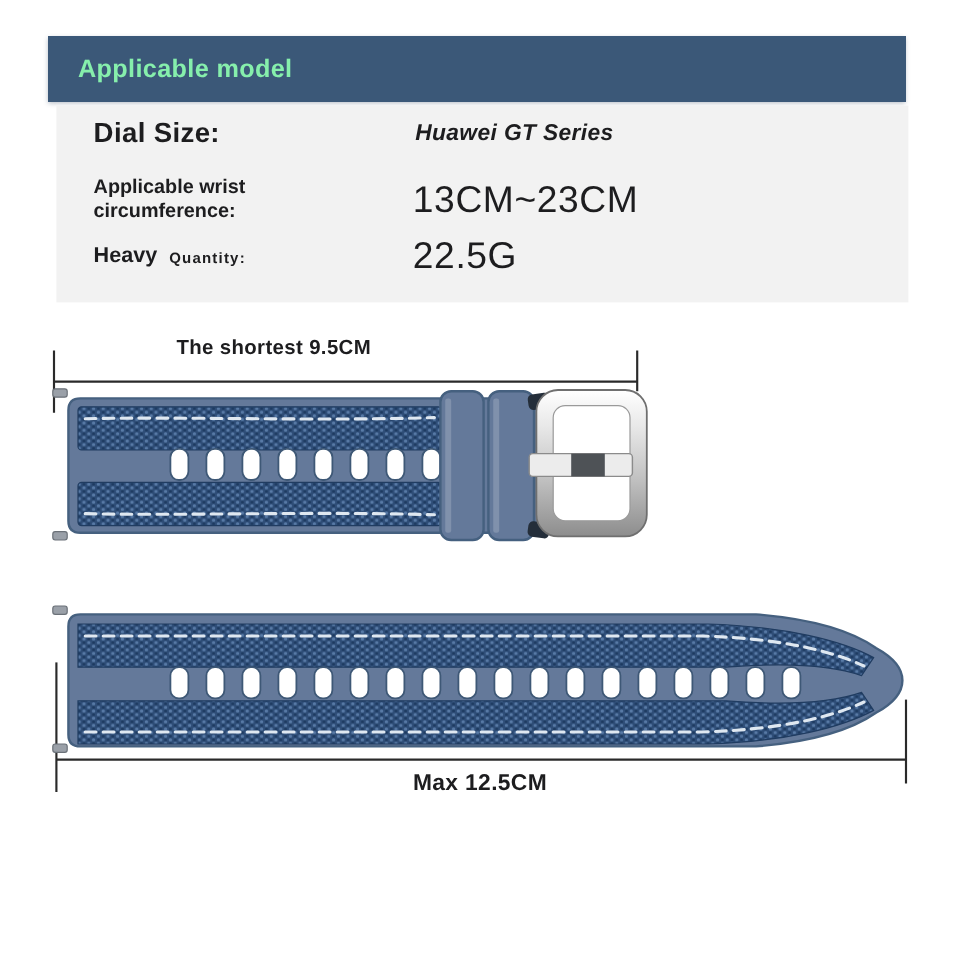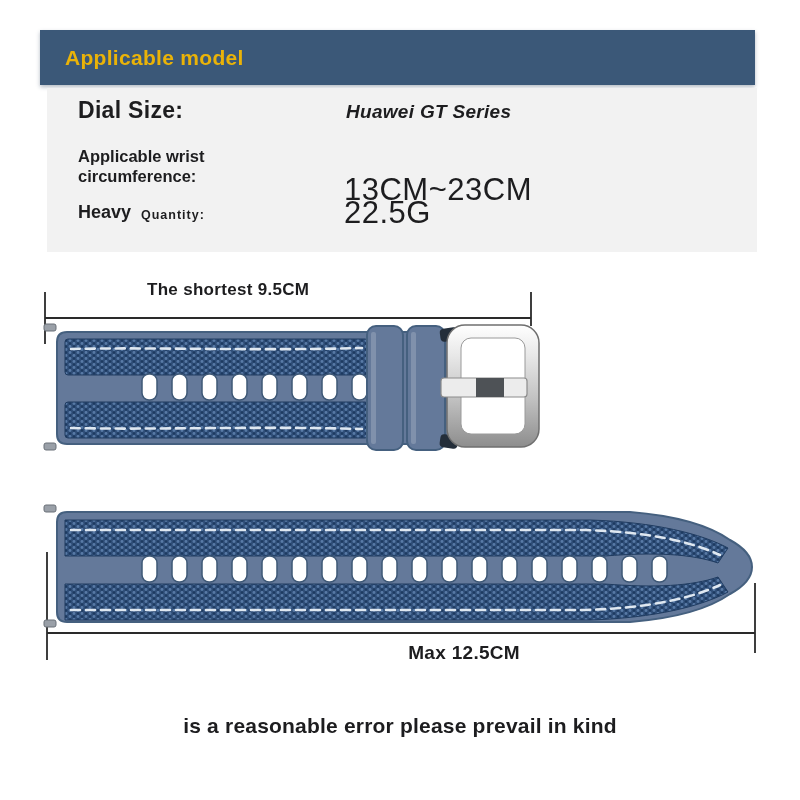--- a/index.html
+++ b/index.html
@@ -5,38 +5,38 @@
   html,body{margin:0;padding:0;background:#ffffff;}
   body{width:800px;height:800px;position:relative;overflow:hidden;
        font-family:"Liberation Sans", sans-serif;color:var(--text,#1d1d1f);}
   .abs{position:absolute;}
 
   
   .header{left:40px;top:30px;width:715px;height:55px;
           background:var(--header-bg,#3b5878);
           box-shadow:0 2px 4px rgba(40,60,85,.35);
           display:flex;align-items:center;}
-  .header-title{color:#eab308;font-weight:700;font-size:21px;letter-spacing:.3px;
+  .header-title{color:#86efac;font-weight:700;font-size:21px;letter-spacing:.3px;
                 padding-left:25px;}
 
   
   .spec-panel{left:47px;top:88px;width:710px;height:164px;
               background:var(--panel-bg,#f2f2f2);}
   .spec-label-lg{left:78px;top:97px;font-size:23px;font-weight:700;letter-spacing:.3px;}
   .spec-value-bold{left:346px;top:101px;font-size:19px;font-weight:700;letter-spacing:.3px;font-style:italic;}
   .spec-label-md{left:78px;top:147px;font-size:16.5px;font-weight:700;width:185px;line-height:1.2;}
-  .spec-value-big1{left:344px;top:149px;font-size:31px;font-weight:400;letter-spacing:.5px;margin-top:23px;}
+  .spec-value-big1{left:344px;top:149px;font-size:31px;font-weight:400;letter-spacing:.5px;}
   .spec-label-heavy{left:78px;top:202px;font-size:18px;font-weight:700;}
   .spec-sublabel{left:141px;top:208px;font-size:12.5px;font-weight:700;letter-spacing:1px;}
   .spec-value-big2{left:344px;top:195px;font-size:31px;font-weight:400;letter-spacing:.5px;}
 
   
   .top-measure-label{left:147px;top:280px;width:280px;text-align:left;
                      font-size:17px;font-weight:700;letter-spacing:.3px;}
-  .bottom-measure-label{left:280px;top:642px;width:240px;text-align:right;
+  .bottom-measure-label{left:280px;top:642px;width:240px;text-align:center;
                         font-size:19px;font-weight:700;letter-spacing:.3px;}
 
   
   .diagram{left:40px;top:282px;width:720px;height:380px;}
   .dim{stroke:var(--dim-line,#2a2a2a);stroke-width:1.8;fill:none;}
   .silicone{fill:var(--strap-silicone,#64799a);stroke:var(--strap-edge,#45607f);stroke-width:2;}
   .keeper{fill:var(--strap-silicone,#64799a);stroke:var(--strap-edge,#45607f);stroke-width:2;}
   .weave{fill:url(#weave);stroke:#203c61;stroke-width:1;}
   .stitch{stroke:var(--stitch,#dfe8f1);stroke-width:2.6;fill:none;
           stroke-dasharray:9 6;stroke-linecap:round;}
@@ -158,14 +158,13 @@
         <rect x="492" y="274" width="15" height="26" rx="7" class="hole"></rect>
         <rect x="522" y="274" width="15" height="26" rx="7" class="hole"></rect>
         <rect x="552" y="274" width="15" height="26" rx="7" class="hole"></rect>
         <rect x="582" y="274" width="15" height="26" rx="7" class="hole"></rect>
         <rect x="612" y="274" width="15" height="26" rx="7" class="hole"></rect>
       </g>
   </g>
 </svg>
 
 <div class="abs footer-note">
-  <div>is a reasonable error please prevail in kind</div>
 </div>
 
 </body></html>

